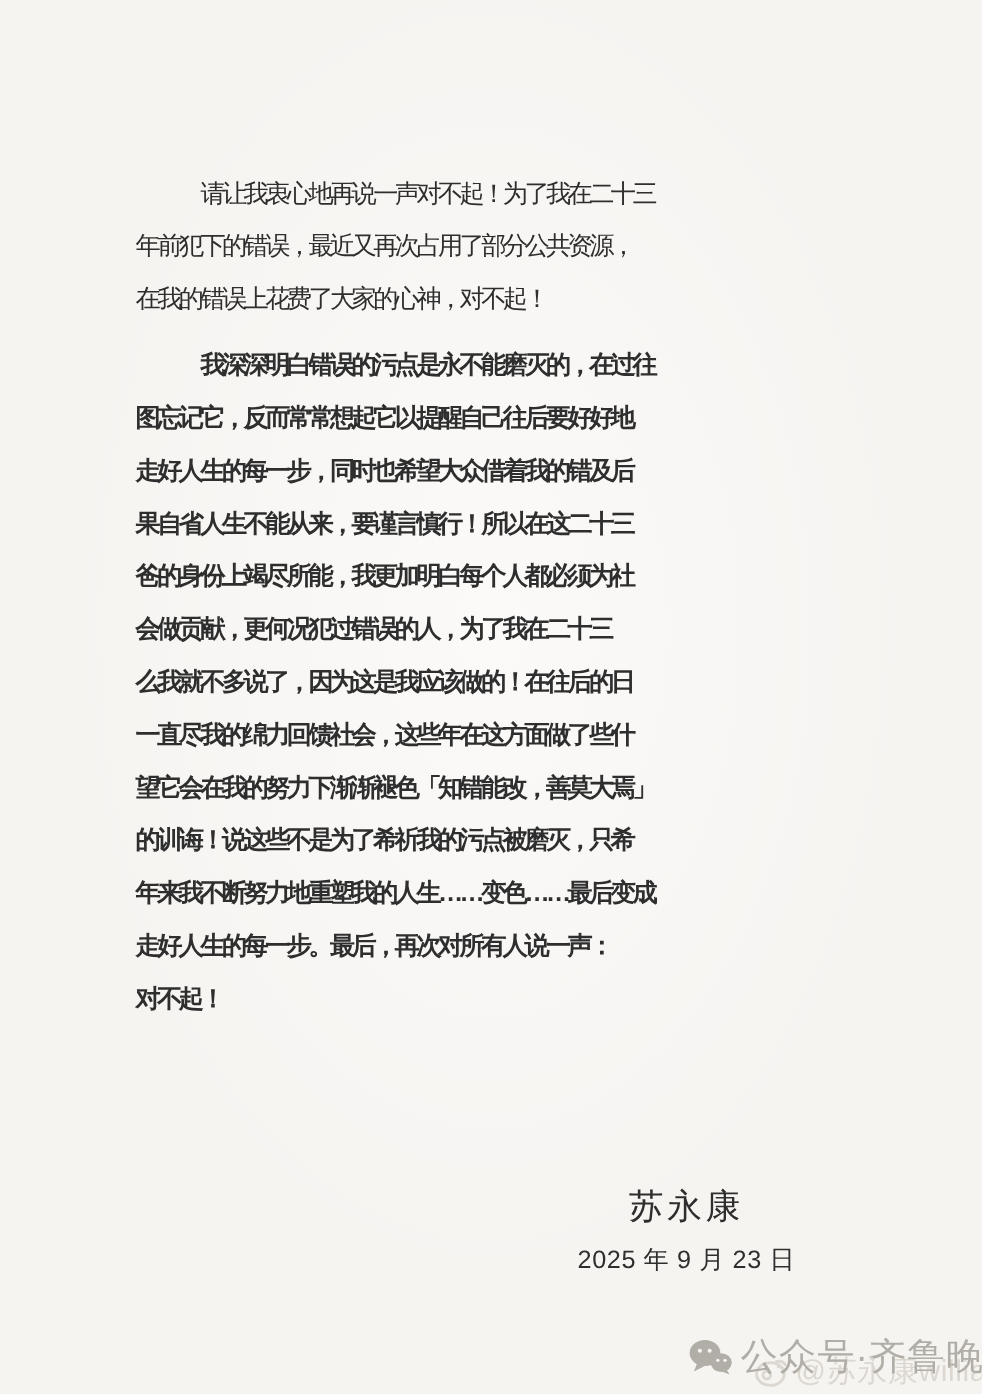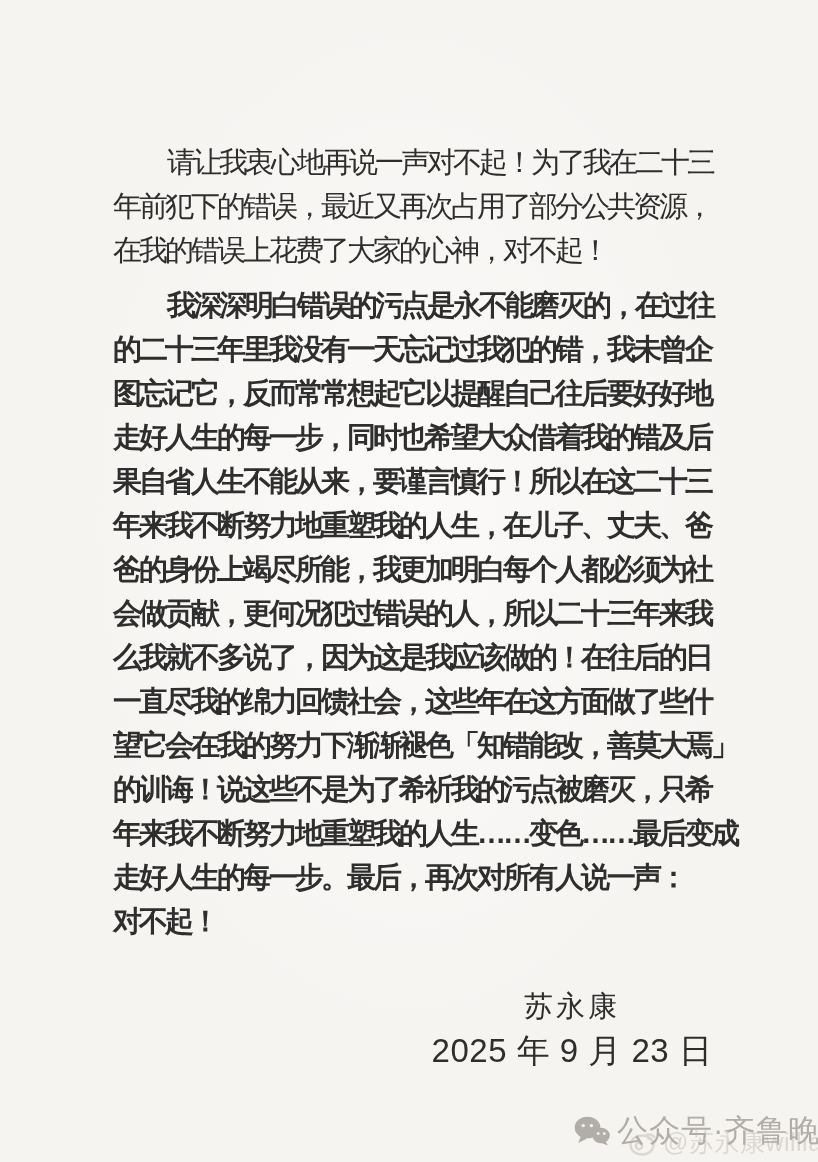--- a/index.html
+++ b/index.html
@@ -20,40 +20,40 @@
     position: absolute;
     left: 113px;
     top: 140px;
     width: 598px;
   }
   .para { margin: 0; }
   .para + .para { margin-top: 11px; font-weight: bold; }
   .line {
     height: 44px;
     line-height: 44px;
-    font-size: 29px;
+    font-size: 21px;
     letter-spacing: -3px;
     white-space: nowrap;
     color: var(--ink, #2e2e2e);
   }
   .line.indent { padding-left: 54px; }
   .signature {
     position: absolute;
     left: 330px;
     top: 984px;
     width: 484px;
     text-align: center;
   }
   .sig-name {
     font-size: 29px;
     line-height: 44px;
     letter-spacing: 3px;
   }
   .sig-date {
-    font-size: 33px;
+    font-size: 21px;
     line-height: 44px;
     letter-spacing: 0.5px;
     margin-top: 1px;
   }
   .wm-wechat {
     position: absolute;
     left: 574px;
     top: 1110px;
     display: flex;
     align-items: center;
@@ -84,27 +84,25 @@
 
 <div class="letter">
   <div id="paragraphs">
       <div class="para">
         <div class="line indent">请让我衷心地再说一声对不起！为了我在二十三</div>
         <div class="line">年前犯下的错误，最近又再次占用了部分公共资源，</div>
         <div class="line">在我的错误上花费了大家的心神，对不起！</div>
       </div>
       <div class="para">
         <div class="line indent">我深深明白错误的污点是永不能磨灭的，在过往</div>
-        <div class="line">的二十三年里我没有一天忘记过我犯的错，我未曾企</div>
         <div class="line">图忘记它，反而常常想起它以提醒自己往后要好好地</div>
         <div class="line">走好人生的每一步，同时也希望大众借着我的错及后</div>
         <div class="line">果自省人生不能从来，要谨言慎行！所以在这二十三</div>
-        <div class="line">年来我不断努力地重塑我的人生，在儿子、丈夫、爸</div>
         <div class="line">爸的身份上竭尽所能，我更加明白每个人都必须为社</div>
-        <div class="line">会做贡献，更何况犯过错误的人，所以二十三年来我</div>
+        <div class="line">会做贡献，更何况犯过错误的人，为了我在二十三</div>
         <div class="line">么我就不多说了，因为这是我应该做的！在往后的日</div>
         <div class="line">一直尽我的绵力回馈社会，这些年在这方面做了些什</div>
         <div class="line">望它会在我的努力下渐渐褪色「知错能改，善莫大焉」</div>
         <div class="line">的训诲！说这些不是为了希祈我的污点被磨灭，只希</div>
         <div class="line">年来我不断努力地重塑我的人生……变色……最后变成</div>
         <div class="line">走好人生的每一步。最后，再次对所有人说一声：</div>
         <div class="line">对不起！</div>
       </div>
     </div>
 </div>

